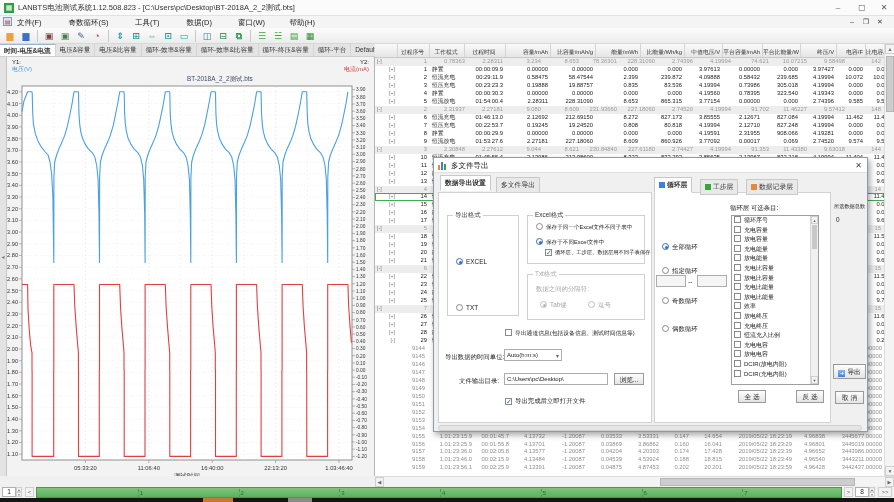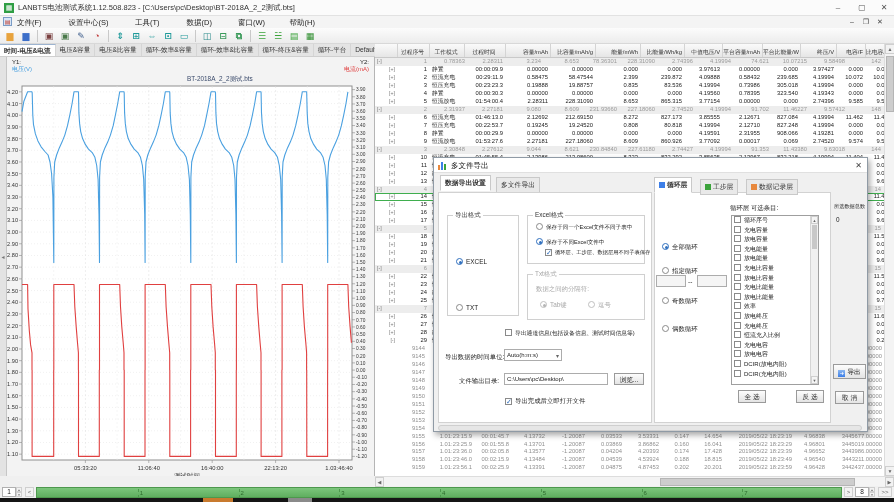--- a/index.html
+++ b/index.html
@@ -89,21 +89,21 @@
     <div class="winctl abs" style="left:876px">✕</div>
   </div>
 
   <div id="menubar" class="abs">
     <div id="menu-doc-icon" class="abs">▤</div>
     <div id="menu-items"></div>
     <div class="mdictl abs" style="left:846px">–</div>
     <div class="mdictl abs" style="left:860px">❐</div>
     <div class="mdictl abs" style="left:874px">✕</div>
   <div class="menu-item" style="left: 14px;">文件(F)</div>
-      <div class="menu-item" style="left: 65.5px;">设置中心(S)</div>
+      <div class="menu-item" style="left: 65.5px;">奇数循环(S)</div>
       <div class="menu-item" style="left: 132px;">工具(T)</div>
       <div class="menu-item" style="left: 183.5px;">数据(D)</div>
       <div class="menu-item" style="left: 235px;">窗口(W)</div>
       <div class="menu-item" style="left: 286.5px;">帮助(H)</div>
     </div>
 
   <div id="toolbar" class="abs">
       <div class="tbi" style="color: rgb(232, 163, 61);">▆</div>
       <div class="tbi" style="color: rgb(61, 111, 201);">▆</div>
       <div class="tbsep"></div>

